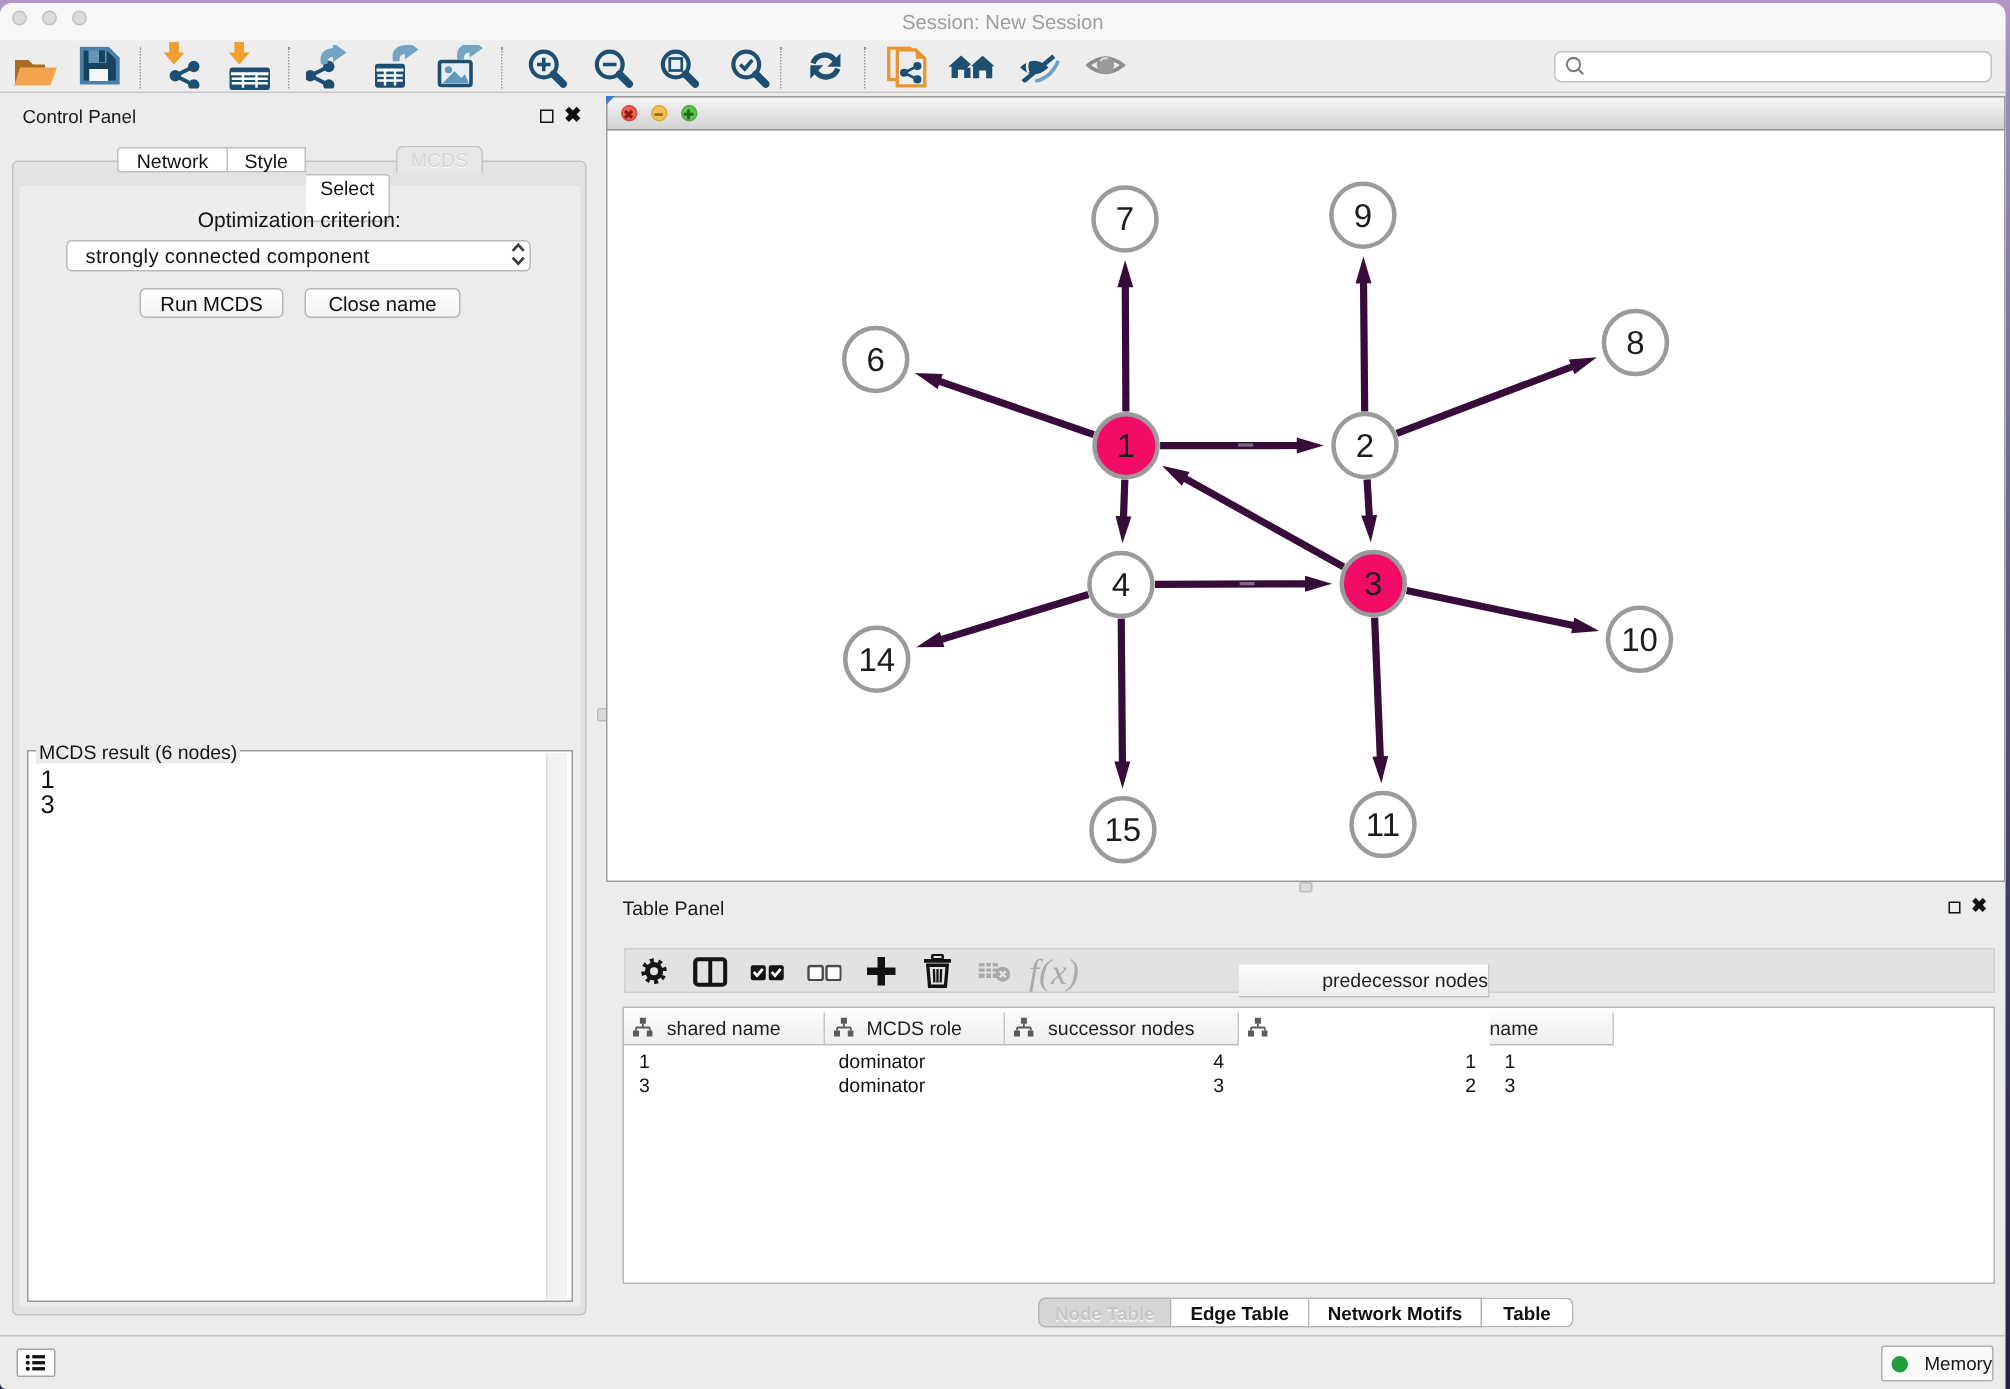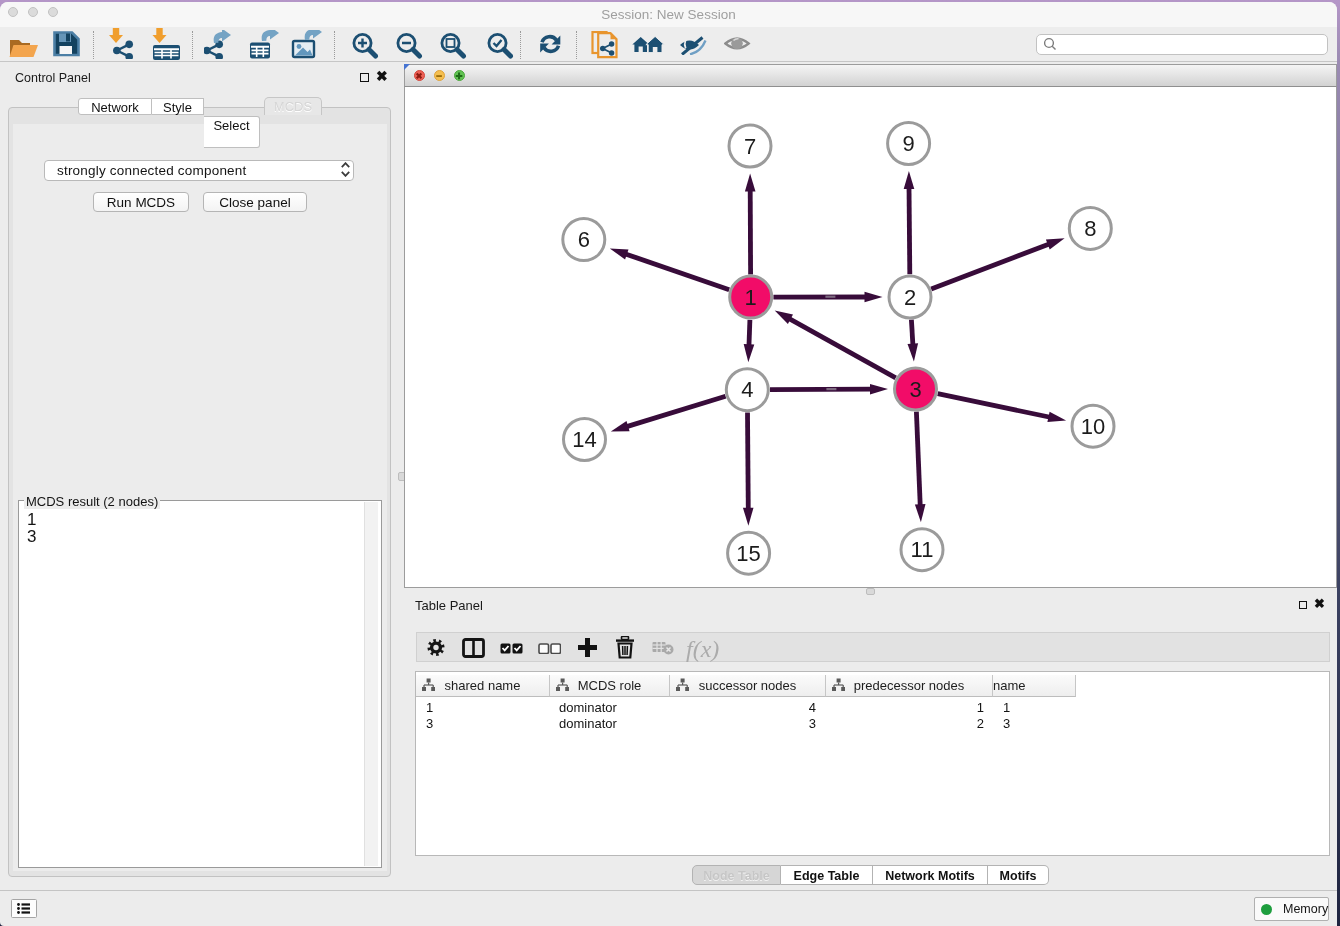--- a/index.html
+++ b/index.html
@@ -139,29 +139,30 @@
     </svg>
 <div class="abs" style="left:15px;top:69px;font-size:12.5px;color:#1a1a1a;">Control Panel</div>
 <div class="abs" style="left:360px;top:71px;width:9px;height:9px;border:1.6px solid #111;"></div>
 <div class="abs" style="left:376px;top:66px;font-size:14px;font-weight:bold;color:#111;">✖</div>
 <div class="abs" style="left:8px;top:105px;width:383px;height:770px;background:#e3e3e3;border:1px solid #c2c2c2;border-radius:4px;"></div>
 <div class="abs" style="left:13px;top:122px;width:374px;height:747px;background:#ececec;"></div>
 <div class="abs tab" style="left:78px;top:96px;width:74px;height:17px;line-height:17px;border-radius:3px 0 0 3px;">Network</div>
 <div class="abs tab" style="left:152px;top:96px;width:52px;height:17px;line-height:17px;border-left:none;">Style</div>
 <div class="abs tab" style="left:204px;top:114px;width:56px;height:32px;line-height:17px;border-left:none;border-radius:0 3px 3px 0;">Select</div>
 <div class="abs tab" style="left:264px;top:95px;width:58px;height:18px;line-height:18px;background:#e7e7e7;border-color:#c6c6c6;border-bottom:none;border-radius:5px 5px 0 0;color:#d5d5d5;text-shadow:0 1px 0 #fff;">MCDS</div>
+<div class="abs" style="left:0;top:136px;width:399px;text-align:center;font-size:14px;color:#141414;">Optimization criterion:</div>
 <div class="abs" style="left:44px;top:158px;width:310px;height:21px;background:#fff;border:1px solid #b9b9b9;border-radius:4px;font-size:13.5px;letter-spacing:0.2px;color:#141414;line-height:20px;padding-left:12px;">strongly connected component</div>
 <svg style="position:absolute;left:340px;top:160px" width="11" height="15" viewBox="0 0 11 15">
       <path d="M1.8,5.2 L5.5,1.2 L9.2,5.2" fill="none" stroke="#3c3c3c" stroke-width="1.8"></path>
       <path d="M1.8,9.8 L5.5,13.8 L9.2,9.8" fill="none" stroke="#3c3c3c" stroke-width="1.8"></path>
     </svg>
 <div class="abs btn" style="left:93px;top:190px;width:96px;height:20px;line-height:19px;">Run MCDS</div>
-<div class="abs btn" style="left:203px;top:190px;width:104px;height:20px;line-height:19px;">Close panel</div>
+<div class="abs btn" style="left:203px;top:190px;width:104px;height:20px;line-height:19px;">Close name</div>
 <div class="abs" style="left:18px;top:498px;width:364px;height:368px;border:1px solid #9a9a9a;background:#fff;"></div>
-<div class="abs" style="left:24px;top:492px;background:#ececec;padding:0 2px;font-size:13px;color:#141414;">MCDS result (2 nodes)</div>
+<div class="abs" style="left:24px;top:492px;background:#ececec;padding:0 2px;font-size:13px;color:#141414;">MCDS result (6 nodes)</div>
 <div class="abs" style="left:364px;top:500px;width:14px;height:364px;background:#f2f2f2;border-left:1px solid #e0e0e0;"></div>
 <div class="abs" style="left:27px;top:509px;font-size:17px;color:#141414;line-height:17px;">1<br>3</div>
 <div class="abs" style="left:398px;top:470px;width:8px;height:9px;background:#d9d9d9;border:1px solid #bdbdbd;border-radius:2px;"></div>
 <div class="abs" style="left:866px;top:586px;width:9px;height:7px;background:#d9d9d9;border:1px solid #bdbdbd;border-radius:2px;"></div>
 <div class="abs" style="left:404px;top:62px;width:933px;height:524px;background:#fff;border:1px solid #9c9c9c;"></div>
 <div class="abs" style="left:404px;top:62px;width:933px;height:23px;background:linear-gradient(#f5f5f5,#d2d2d2);border:1px solid #9c9c9c;border-bottom:1px solid #8f8f8f;"></div>
 <div class="abs" style="left:404px;top:62px;width:0;height:0;border-top:6px solid #4674d2;border-right:6px solid transparent;"></div>
 <div class="abs" style="left:413.5px;top:68px;width:11px;height:11px;border-radius:50%;background:#ee6156;border:1px solid #d3473d;color:#8c1a10;font-size:8.5px;font-weight:bold;line-height:11px;text-align:center;">✖</div>
 <div class="abs" style="left:433.5px;top:68px;width:11px;height:11px;border-radius:50%;background:#f5bf4f;border:1px solid #dfa33b;color:#9a6c0a;font-size:8.5px;font-weight:bold;line-height:11px;text-align:center;">━</div>
 <div class="abs" style="left:453.5px;top:68px;width:11px;height:11px;border-radius:50%;background:#62c353;border:1px solid #4aa73c;color:#1d6b17;font-size:8.5px;font-weight:bold;line-height:11px;text-align:center;">✚</div>
@@ -286,21 +287,21 @@
 <div class="abs" style="left:670px;top:673px;width:156px;height:22px;background:linear-gradient(#fbfbfb,#eeeeee);border-right:1px solid #c6c6c6;border-bottom:1px solid #bdbdbd;line-height:22px;text-align:center;font-size:13px;color:#1d1d1d;">successor nodes</div>
 <svg style="position:absolute;left:676px;top:676px" width="13" height="14" viewBox="0 0 13 14">
       <rect x="4.6" y="0.5" width="4" height="4" fill="#5a5a5a"></rect>
       <line x1="6.6" y1="4.5" x2="6.6" y2="7" stroke="#5a5a5a" stroke-width="1.2"></line>
       <line x1="2" y1="7" x2="11.2" y2="7" stroke="#5a5a5a" stroke-width="1.2"></line>
       <line x1="2" y1="7" x2="2" y2="9" stroke="#5a5a5a" stroke-width="1.2"></line>
       <line x1="11.2" y1="7" x2="11.2" y2="9" stroke="#5a5a5a" stroke-width="1.2"></line>
       <rect x="0" y="9" width="4" height="4" fill="#5a5a5a"></rect>
       <rect x="9.2" y="9" width="4" height="4" fill="#5a5a5a"></rect>
     </svg>
-<div class="abs" style="left:826px;top:673px;width:167px;height:22px;background:linear-gradient(#fbfbfb,#eeeeee);border-right:1px solid #c6c6c6;border-bottom:1px solid #bdbdbd;line-height:22px;text-align:center;font-size:13px;color:#1d1d1d;">predecessor nodes</div>
+<div class="abs" style="left:826px;top:641px;width:167px;height:22px;background:linear-gradient(#fbfbfb,#eeeeee);border-right:1px solid #c6c6c6;border-bottom:1px solid #bdbdbd;line-height:22px;text-align:right;font-size:13px;color:#1d1d1d;">predecessor nodes</div>
 <svg style="position:absolute;left:832px;top:676px" width="13" height="14" viewBox="0 0 13 14">
       <rect x="4.6" y="0.5" width="4" height="4" fill="#5a5a5a"></rect>
       <line x1="6.6" y1="4.5" x2="6.6" y2="7" stroke="#5a5a5a" stroke-width="1.2"></line>
       <line x1="2" y1="7" x2="11.2" y2="7" stroke="#5a5a5a" stroke-width="1.2"></line>
       <line x1="2" y1="7" x2="2" y2="9" stroke="#5a5a5a" stroke-width="1.2"></line>
       <line x1="11.2" y1="7" x2="11.2" y2="9" stroke="#5a5a5a" stroke-width="1.2"></line>
       <rect x="0" y="9" width="4" height="4" fill="#5a5a5a"></rect>
       <rect x="9.2" y="9" width="4" height="4" fill="#5a5a5a"></rect>
     </svg>
 <div class="abs" style="left:993px;top:673px;width:83px;height:22px;background:linear-gradient(#fbfbfb,#eeeeee);border-right:1px solid #c6c6c6;border-bottom:1px solid #bdbdbd;line-height:22px;text-align:left;font-size:13px;color:#1d1d1d;">name</div>
@@ -310,21 +311,21 @@
 <div class="abs" style="left:826px;top:698px;width:158px;text-align:right;font-size:13px;color:#141414;">1</div>
 <div class="abs" style="left:1003px;top:698px;font-size:13px;color:#141414;">1</div>
 <div class="abs" style="left:426px;top:714px;font-size:13px;color:#141414;">3</div>
 <div class="abs" style="left:559px;top:714px;font-size:13px;color:#141414;">dominator</div>
 <div class="abs" style="left:670px;top:714px;width:146px;text-align:right;font-size:13px;color:#141414;">3</div>
 <div class="abs" style="left:826px;top:714px;width:158px;text-align:right;font-size:13px;color:#141414;">2</div>
 <div class="abs" style="left:1003px;top:714px;font-size:13px;color:#141414;">3</div>
 <div class="abs" style="left:692px;top:863px;width:89px;height:20px;line-height:20px;text-align:center;font-size:12.5px;font-weight:bold;background:#d6d6d6;color:#c6c6c6;text-shadow:0 1px 0 #f3f3f3;border:1px solid #b3b3b3;border-radius:5px 0 0 5px;">Node Table</div>
 <div class="abs" style="left:781px;top:863px;width:92px;height:20px;line-height:20px;text-align:center;font-size:12.5px;font-weight:bold;background:#fff;color:#111;border:1px solid #b3b3b3;border-left:none;">Edge Table</div>
 <div class="abs" style="left:873px;top:863px;width:115px;height:20px;line-height:20px;text-align:center;font-size:12.5px;font-weight:bold;background:#fff;color:#111;border:1px solid #b3b3b3;border-left:none;">Network Motifs</div>
-<div class="abs" style="left:988px;top:863px;width:61px;height:20px;line-height:20px;text-align:center;font-size:12.5px;font-weight:bold;background:#fff;color:#111;border:1px solid #b3b3b3;border-left:none;border-radius:0 5px 5px 0;">Motifs</div>
+<div class="abs" style="left:988px;top:863px;width:61px;height:20px;line-height:20px;text-align:center;font-size:12.5px;font-weight:bold;background:#fff;color:#111;border:1px solid #b3b3b3;border-left:none;border-radius:0 5px 5px 0;">Table</div>
 <div class="abs" style="left:0;top:888px;width:1337px;border-top:1px solid #c4c4c4;"></div>
 <div class="abs" style="left:10.5px;top:897px;width:26px;height:19px;background:#fdfdfd;border:1px solid #a5a5a5;border-radius:1.5px;"></div>
 <svg style="position:absolute;left:17px;top:900.5px" width="13" height="11" viewBox="0 0 13 11">
       <circle cx="1.5" cy="1.5" r="1.4" fill="#121212"></circle>
       <rect x="4.5" y="0.4" width="8.5" height="2.2" fill="#121212"></rect>
       <circle cx="1.5" cy="5.5" r="1.4" fill="#121212"></circle>
       <rect x="4.5" y="4.4" width="8.5" height="2.2" fill="#121212"></rect>
       <circle cx="1.5" cy="9.5" r="1.4" fill="#121212"></circle>
       <rect x="4.5" y="8.4" width="8.5" height="2.2" fill="#121212"></rect>
     </svg>

